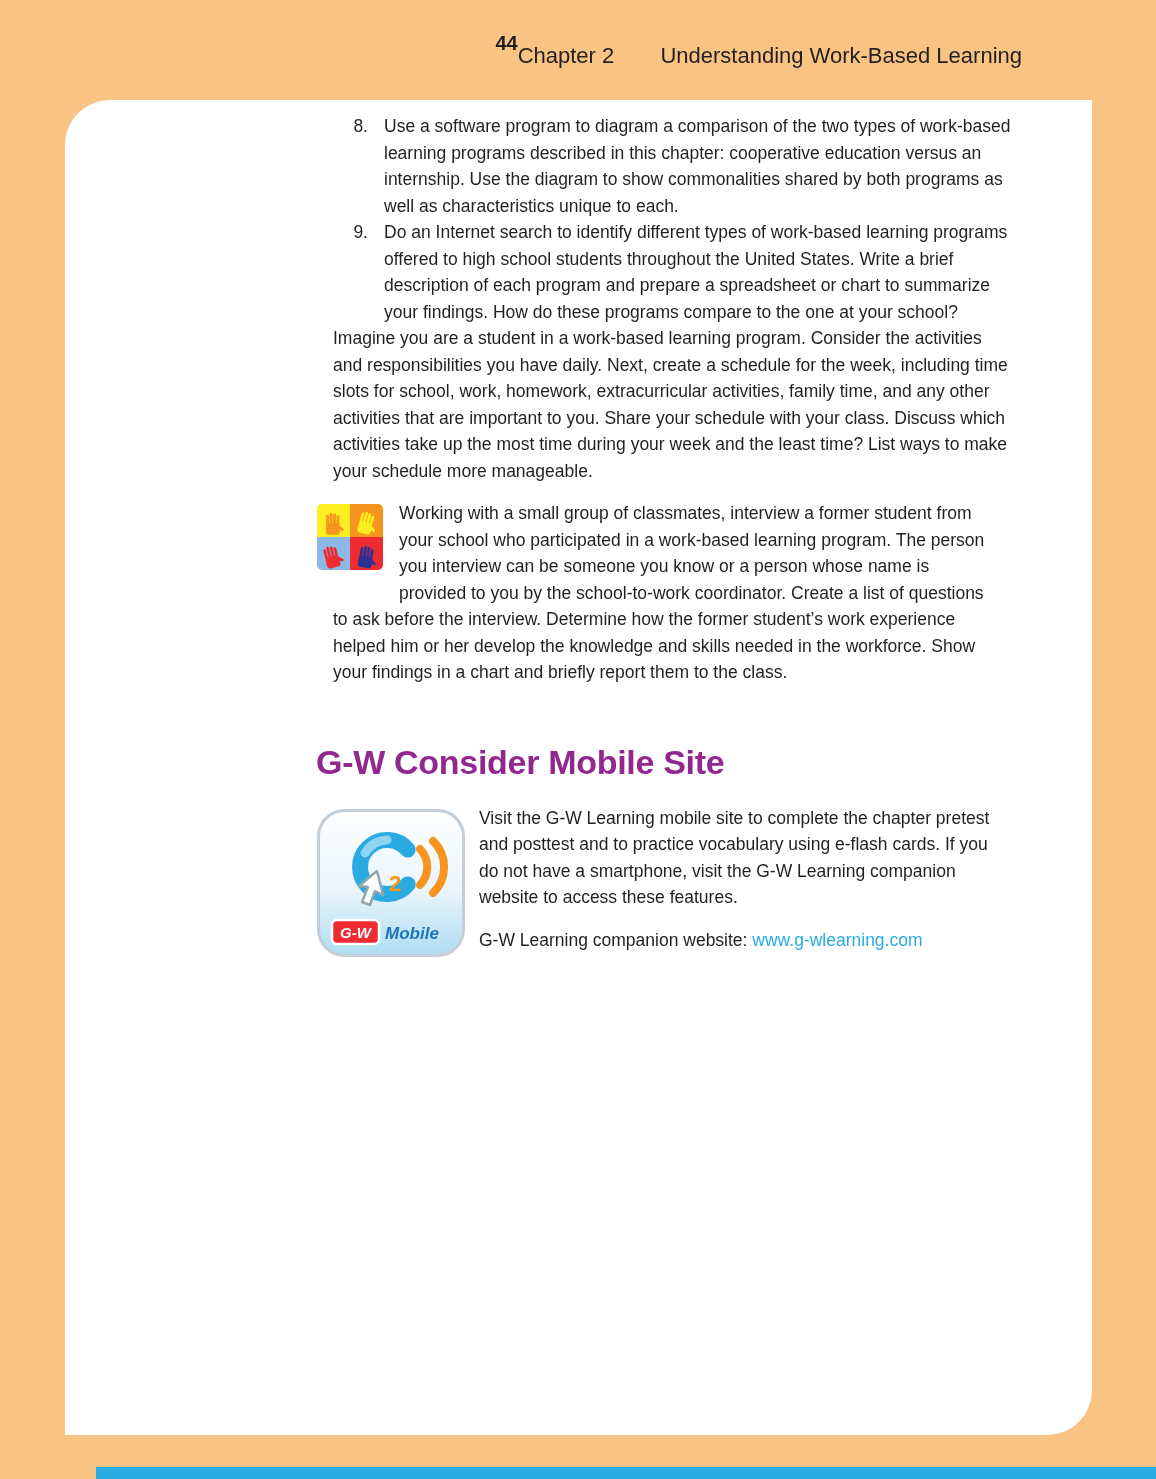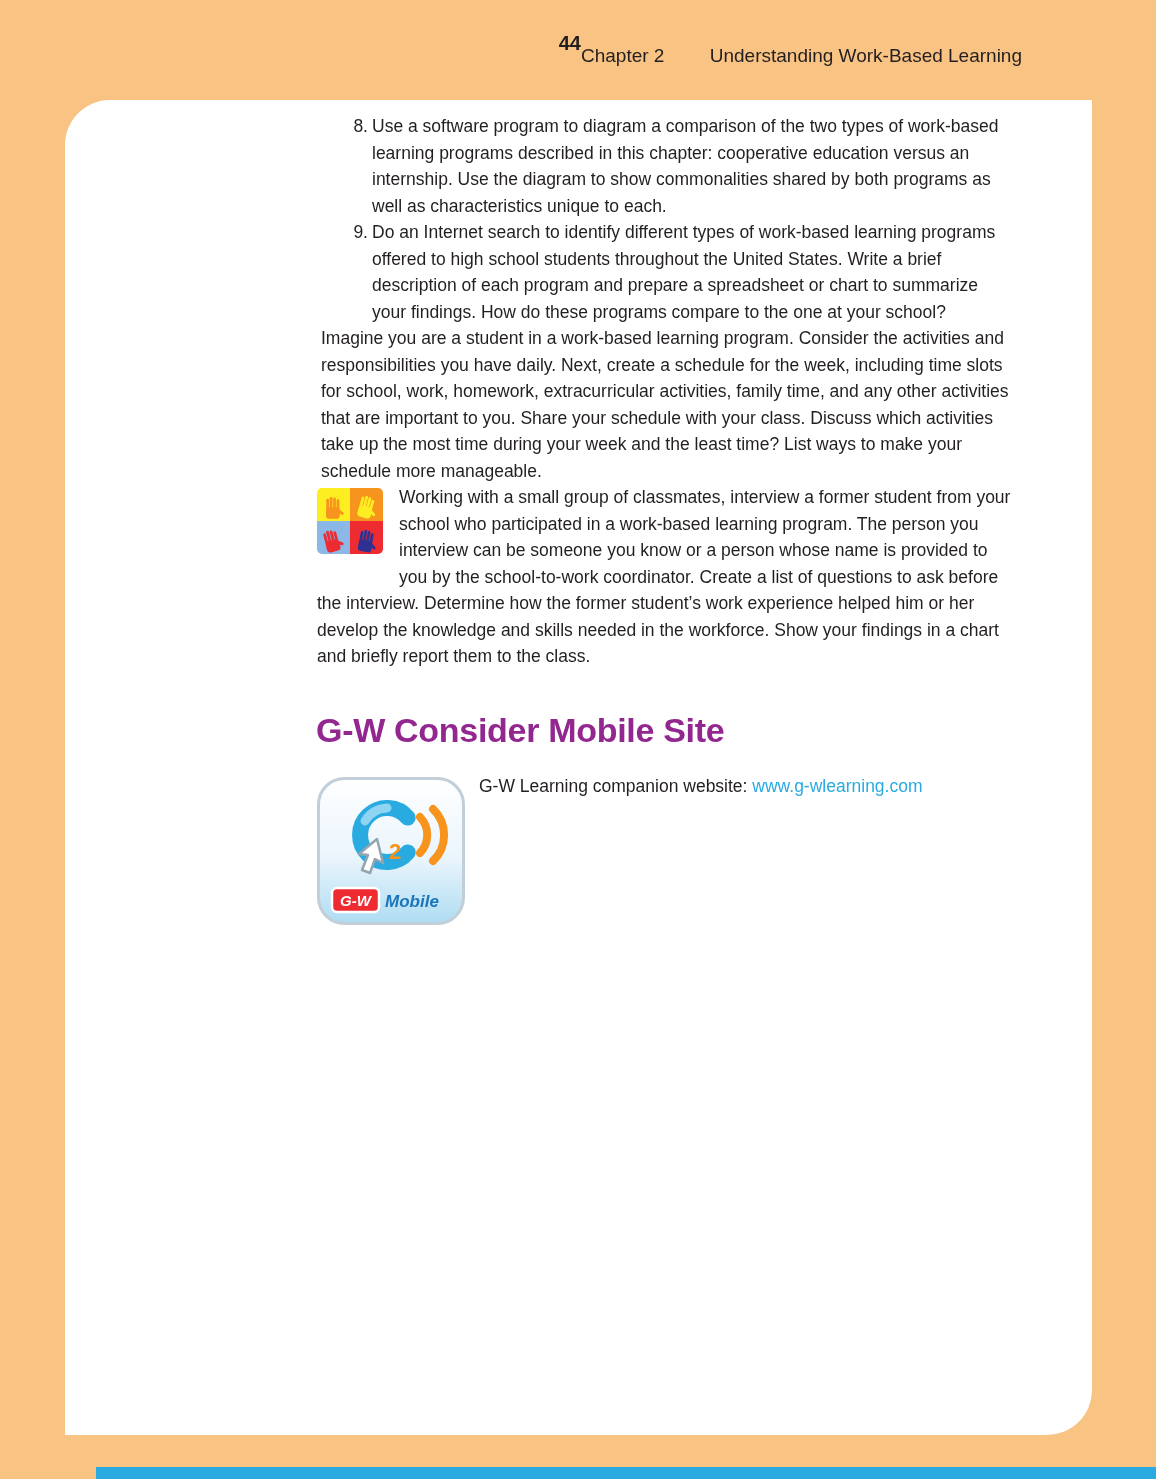--- a/index.html
+++ b/index.html
@@ -11,45 +11,45 @@
     color:#231F20;
     overflow:hidden;
   }
   
   .page-header {
     position:absolute; top:0; left:0; right:0; height:77px;
     display:flex; align-items:center; justify-content:flex-end;
     padding:10px 134px 0 68px;
   }
   .page-num { font-weight:bold; font-size:20px; }
-  .chapter-ref { font-size:19px;margin-top:24px; }
+  .chapter-ref { font-size:22px;margin-top:24px; }
   .chapter-ref .chapter-label { margin-right:40px; }
   
   .panel {
     position:absolute; left:65px; top:100px; right:64px; bottom:44px;
     background:#ffffff;
     border-radius:45px 0 45px 0;
     padding:13px 78px 0 252px;
     font-size:17.5px; line-height:26.5px;
   }
   
   .activities { list-style:none; }
   .activity { display:flex; }
   .activity .num { flex:none; width:43px; margin-left:8px; text-align:right; }
-  .activity .txt { flex:1; margin-left:4px; }
+  .activity .txt { flex:1; margin-left:16px; }
   
   h1 {
     font-size:34px; line-height:40px; font-weight:bold;
     color:#92278F; letter-spacing:-0.3px;
     margin:40px 0 23px -1px;
   }
   
   .media-block { max-width:697px; }
   .media-block::after { content:""; display:block; clear:both; }
-  .media-block p { margin:0; }
+  .media-block p { margin:16px; }
   .tw-icon { float:left; margin:4px 16px 20px 0; line-height:0; }
   .gw-icon { float:left; margin:4px 14px 10px 0; line-height:0; }
   .weblink { color:#29ABE2; text-decoration:none; cursor:pointer; }
   
   .footer-bar {
     position:absolute; left:96px; right:0; bottom:0; height:12px;
     background:#29ABE2;
   }
 </style>
 </head>
@@ -127,18 +127,19 @@
         <path d="M 116 32 A 36 36 0 0 1 116 84" fill="none" stroke="#F7941E" stroke-width="8" stroke-linecap="round"></path>
         <text x="72" y="82" font-size="22" font-weight="bold" fill="#F7941E" font-family="Liberation Sans, sans-serif">2</text>
 
         <polygon points="60,62 66,86 58,82 53,96 45,93 51,78 42,77" fill="#FFFFFF" stroke="#93A5B1" stroke-width="2.5" stroke-linejoin="round"></polygon>
 
         <rect x="15" y="111" width="47" height="24" rx="5" fill="#EE2B31" stroke="#FFFFFF" stroke-width="2.5"></rect>
         <text x="38.5" y="128.5" text-anchor="middle" font-size="15" font-weight="bold" font-style="italic" fill="#FFFFFF" font-family="Liberation Sans, sans-serif">G-W</text>
         <text x="68" y="129.5" font-size="17" font-weight="bold" font-style="italic" fill="#1B75BB" font-family="Liberation Sans, sans-serif">Mobile</text>
       </svg>
     </span>
+    <p>Visit the G-W Learning mobile site to complete the chapter pretest and posttest and to practice vocabulary using e-flash cards. If you do not have a smartphone, visit the G-W Learning companion website to access these features.</p>
     <p><span>G-W Learning companion website: </span><a class="weblink">www.g-wlearning.com</a></p>
   </div>
 
 </main>
 
 <div class="footer-bar"></div>
 
 </body></html>

